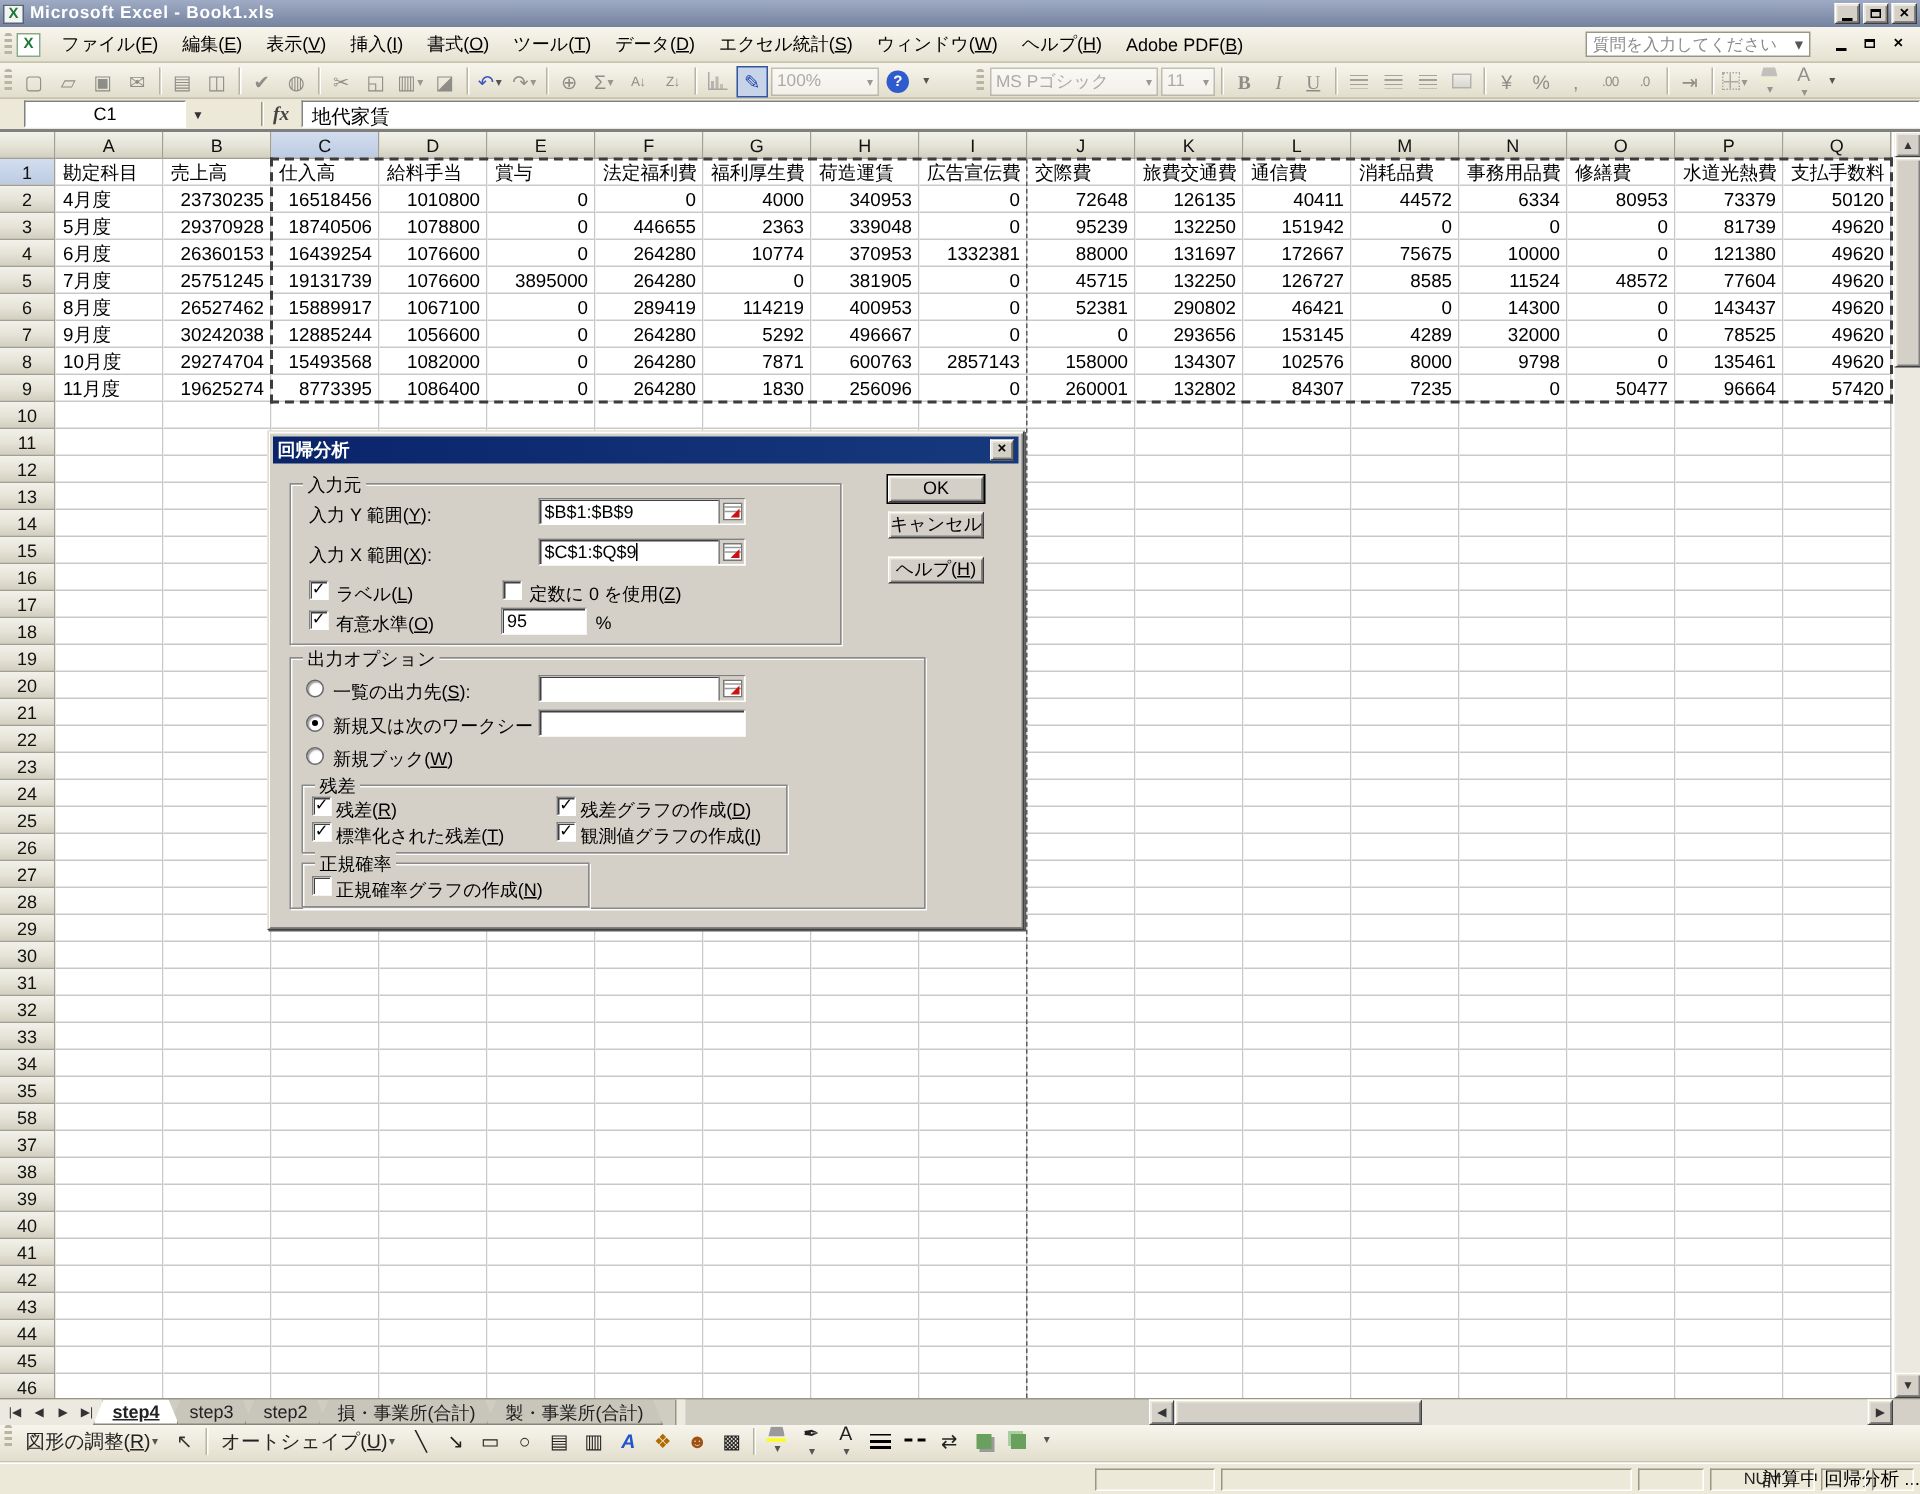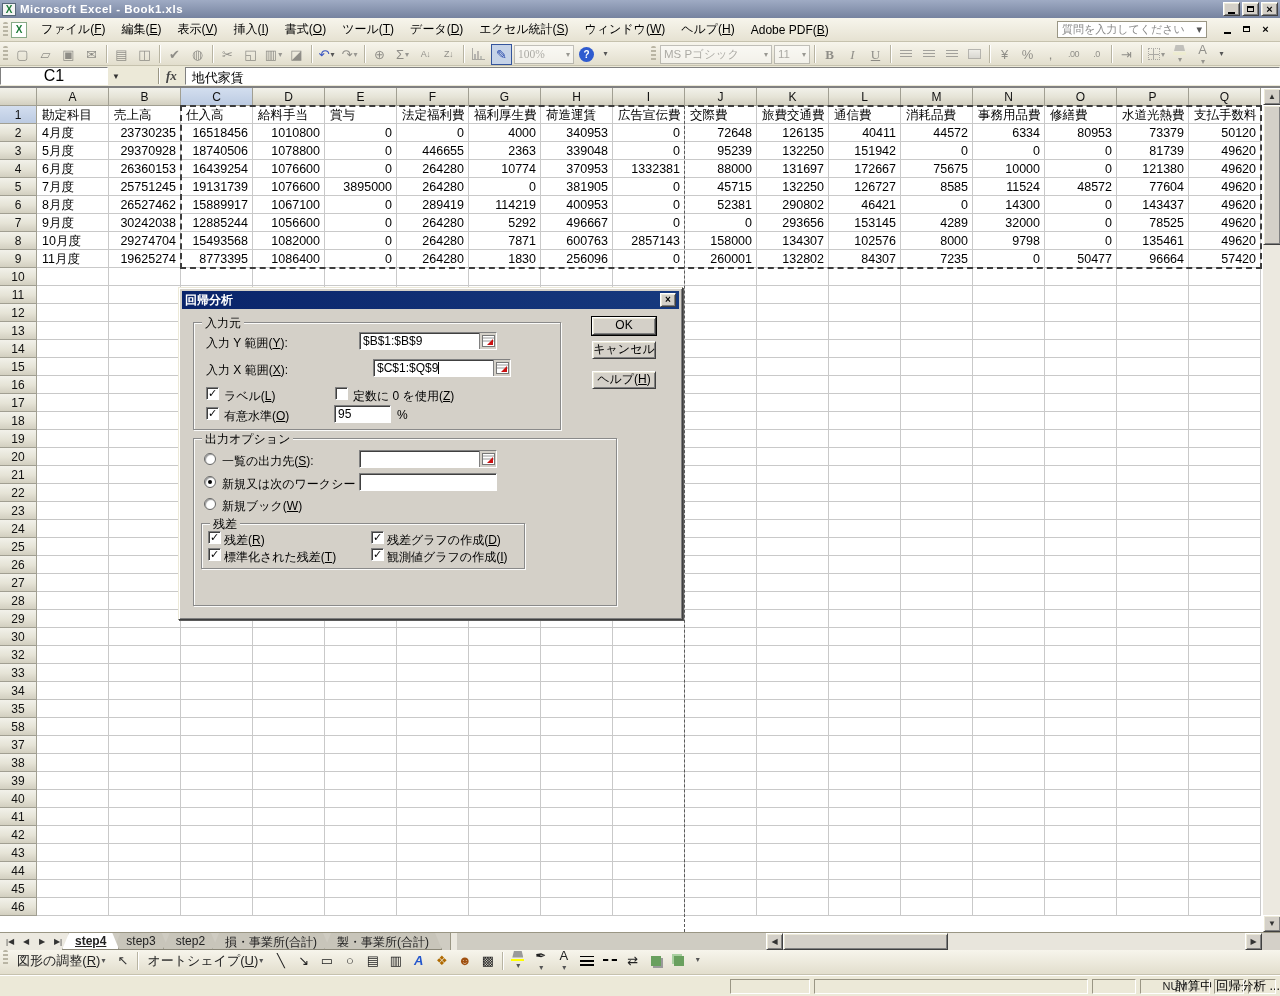--- a/index.html
+++ b/index.html
@@ -59,21 +59,21 @@
   .gi.i-bucket { width:11px; height:8px; background:#9a9a9a; clip-path:polygon(15% 0,85% 0,100% 100%,0 100%); }
   .gi.i-lines { width:14px; height:11px; background:linear-gradient(#000,#000) 0 1px/14px 1px no-repeat, linear-gradient(#000,#000) 0 5px/14px 2px no-repeat, linear-gradient(#000,#000) 0 9px/14px 3px no-repeat; }
   .gi.i-dash { width:14px; height:3px; border-top:2px dashed #000; }
   .gi.i-shadow { width:10px; height:10px; background:#69a05e; box-shadow:2px 2px 0 #9a9a9a; }
   .gi.i-3d { width:10px; height:10px; background:#69a05e; box-shadow:-2px -2px 0 #a9cfa0; }
   .i-help { width:15px; height:15px; border-radius:50%; background:#2f5bcf; color:#fff !important; font-weight:bold; font-size:10px; display:inline-flex; align-items:center; justify-content:center; }
   .tchev { margin-left:2px; width:11px; height:20px; font-size:8px; color:#555; display:flex; flex-direction:column; align-items:center; justify-content:center; line-height:4px; }
 
   
   .formulabar { position:absolute; left:0; top:66px; width:1280px; height:22px; background:#ece9d8; border-bottom:2px solid #808080; display:flex; align-items:center; }
-  .namebox { width:108px; height:18px; background:#fff; border:1px solid; border-color:#808080 #fff #fff #808080; margin-left:0; padding:1px 4px; font-size:16px; display:flex; align-items:center; justify-content:center; }
+  .namebox { width:108px; height:18px; background:#fff; border:1px solid; border-color:#808080 #fff #fff #808080; margin-left:16px; padding:1px 4px; font-size:12px; display:flex; align-items:center; justify-content:center; }
   .name-dd { width:16px; height:18px; font-size:8px; color:#333; display:flex; align-items:center; justify-content:center; }
   .fbar-sep { width:2px; height:16px; border-left:1px solid #9a9684; border-right:1px solid #fff; margin:0 6px 0 34px; }
   .fx { font-family:"Liberation Serif",serif; font-style:italic; font-weight:bold; font-size:13px; color:#444; margin:0 8px 0 0; }
   .formula-view { flex:1; height:18px; background:#fff; border:1px solid; border-color:#808080 #fff #fff #808080; padding:1px 6px; font-size:13px; }
 
   
   .grid-area { position:absolute; left:0; top:88px; width:1280px; height:844px; background:#fff; overflow:hidden; }
   table#sheet { border-collapse:separate; border-spacing:0; table-layout:fixed; width:1261px; }
   #sheet th, #sheet td { height:18px; overflow:hidden; white-space:nowrap; font-weight:normal; }
   #sheet td { border-right:1px solid #c9c9c9; border-bottom:1px solid #c9c9c9; font-size:12.5px; line-height:16px; background:#fff; }
@@ -245,21 +245,21 @@
           <span class="tbtn dim">
             <span class="g i-sm">Z↓</span>
           </span>
           <span class="tsep"></span>
           <span class="tbtn dim">
             <span class="gi i-chart"></span>
           </span>
           <span class="tbtn pressed">
             <span class="g" style="color: rgb(34, 68, 170);">✎</span>
           </span>
-          <span class="tbtn dim tbox" style="width: 60px; font-family: Liberation Serif, serif;">
+          <span class="tbtn dim tbox" style="width: 72px;">
             <span class="ttext">100%</span>
             <span class="dd">▾</span>
           </span>
           <span class="tbtn">
             <span class="g i-help">?</span>
           </span>
         </span>
       <span class="tchev">▾</span>
     </div>
     <div class="toolbar fmt">
@@ -981,20 +981,40 @@
             <td class="txt"></td>
             <td class="txt"></td>
             <td class="txt"></td>
             <td class="txt"></td>
             <td class="txt"></td>
             <td class="txt"></td>
             <td class="txt"></td>
             <td class="txt"></td>
           </tr>
           <tr>
+            <th class="rowhdr">31</th>
+            <td class="txt"></td>
+            <td class="txt"></td>
+            <td class="txt"></td>
+            <td class="txt"></td>
+            <td class="txt"></td>
+            <td class="txt"></td>
+            <td class="txt"></td>
+            <td class="txt"></td>
+            <td class="txt"></td>
+            <td class="txt"></td>
+            <td class="txt"></td>
+            <td class="txt"></td>
+            <td class="txt"></td>
+            <td class="txt"></td>
+            <td class="txt"></td>
+            <td class="txt"></td>
+            <td class="txt"></td>
+          </tr>
+          <tr>
             <th class="rowhdr">32</th>
             <td class="txt"></td>
             <td class="txt"></td>
             <td class="txt"></td>
             <td class="txt"></td>
             <td class="txt"></td>
             <td class="txt"></td>
             <td class="txt"></td>
             <td class="txt"></td>
             <td class="txt"></td>
@@ -1312,21 +1332,21 @@
           <span class="rsel">
             <svg width="13" height="12" viewBox="0 0 13 12">
                 <rect x="0.5" y="0.5" width="12" height="11" fill="#fff" stroke="#777"></rect>
                 <line x1="1" y1="3" x2="12" y2="3" stroke="#999"></line>
                 <line x1="1" y1="6" x2="12" y2="6" stroke="#999"></line>
                 <path d="M11 4 L5 10 L11 10 Z" fill="#cc1111"></path>
               </svg>
           </span>
         </span>
         <span class="dlbl accel" style="left:12px;top:39px">入力 X 範囲(<u>X</u>):</span>
-        <span class="rangefield caret-on" style="left:179px;top:36px">
+        <span class="rangefield caret-on" style="left:165px;top:36px">
           <span class="val">$C$1:$Q$9</span>
           <span class="rsel">
             <svg width="13" height="12" viewBox="0 0 13 12">
                 <rect x="0.5" y="0.5" width="12" height="11" fill="#fff" stroke="#777"></rect>
                 <line x1="1" y1="3" x2="12" y2="3" stroke="#999"></line>
                 <line x1="1" y1="6" x2="12" y2="6" stroke="#999"></line>
                 <path d="M11 4 L5 10 L11 10 Z" fill="#cc1111"></path>
               </svg>
           </span>
         </span>
@@ -1370,20 +1390,25 @@
           <span class="cb on" style="left:6px;top:7px"><span class="mark">✓</span></span>
           <span class="dlbl accel" style="left:22px;top:8px">残差(<u>R</u>)</span>
           <span class="cb on" style="left:169px;top:7px"><span class="mark">✓</span></span>
           <span class="dlbl accel" style="left:185px;top:8px">残差グラフの作成(<u>D</u>)</span>
           <span class="cb on" style="left:6px;top:24px"><span class="mark">✓</span></span>
           <span class="dlbl accel" style="left:22px;top:25px">標準化された残差(<u>T</u>)</span>
           <span class="cb on" style="left:169px;top:24px"><span class="mark">✓</span></span>
           <span class="dlbl accel" style="left:185px;top:25px">観測値グラフの作成(<u>I</u>)</span>
         </div>
 
+        <div class="grp" style="left:7px;top:136px;width:192px;height:30px">
+          <span class="grp-legend">正規確率</span>
+          <span class="cb" style="left:6px;top:8px"><span class="mark">✓</span></span>
+          <span class="dlbl accel" style="left:22px;top:9px">正規確率グラフの作成(<u>N</u>)</span>
+        </div>
       </div>
     </div>
   </div>
 
   <div class="tabbar">
     <span class="tabnav">
       <span>|◀</span>
       <span>◀</span>
       <span>▶</span>
       <span>▶|</span>

